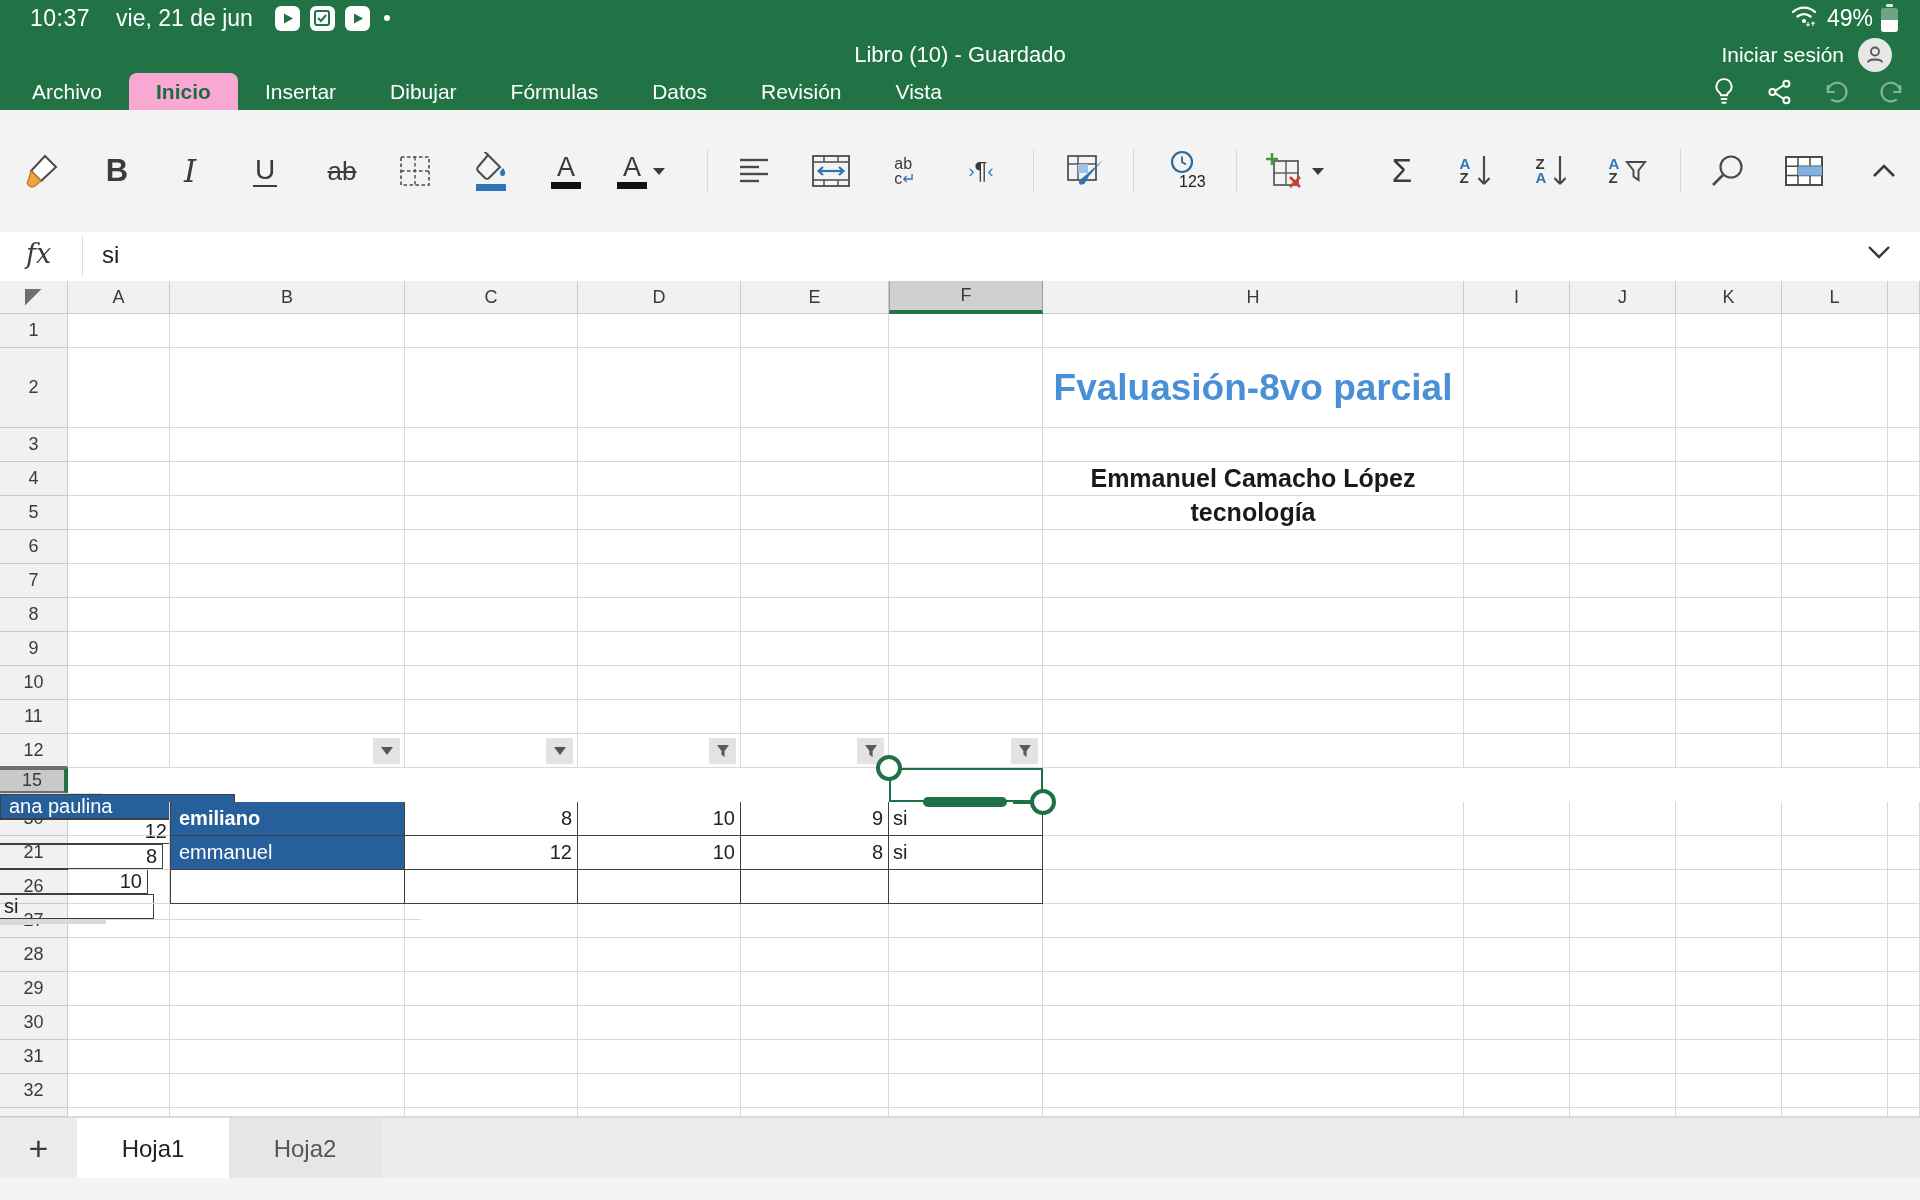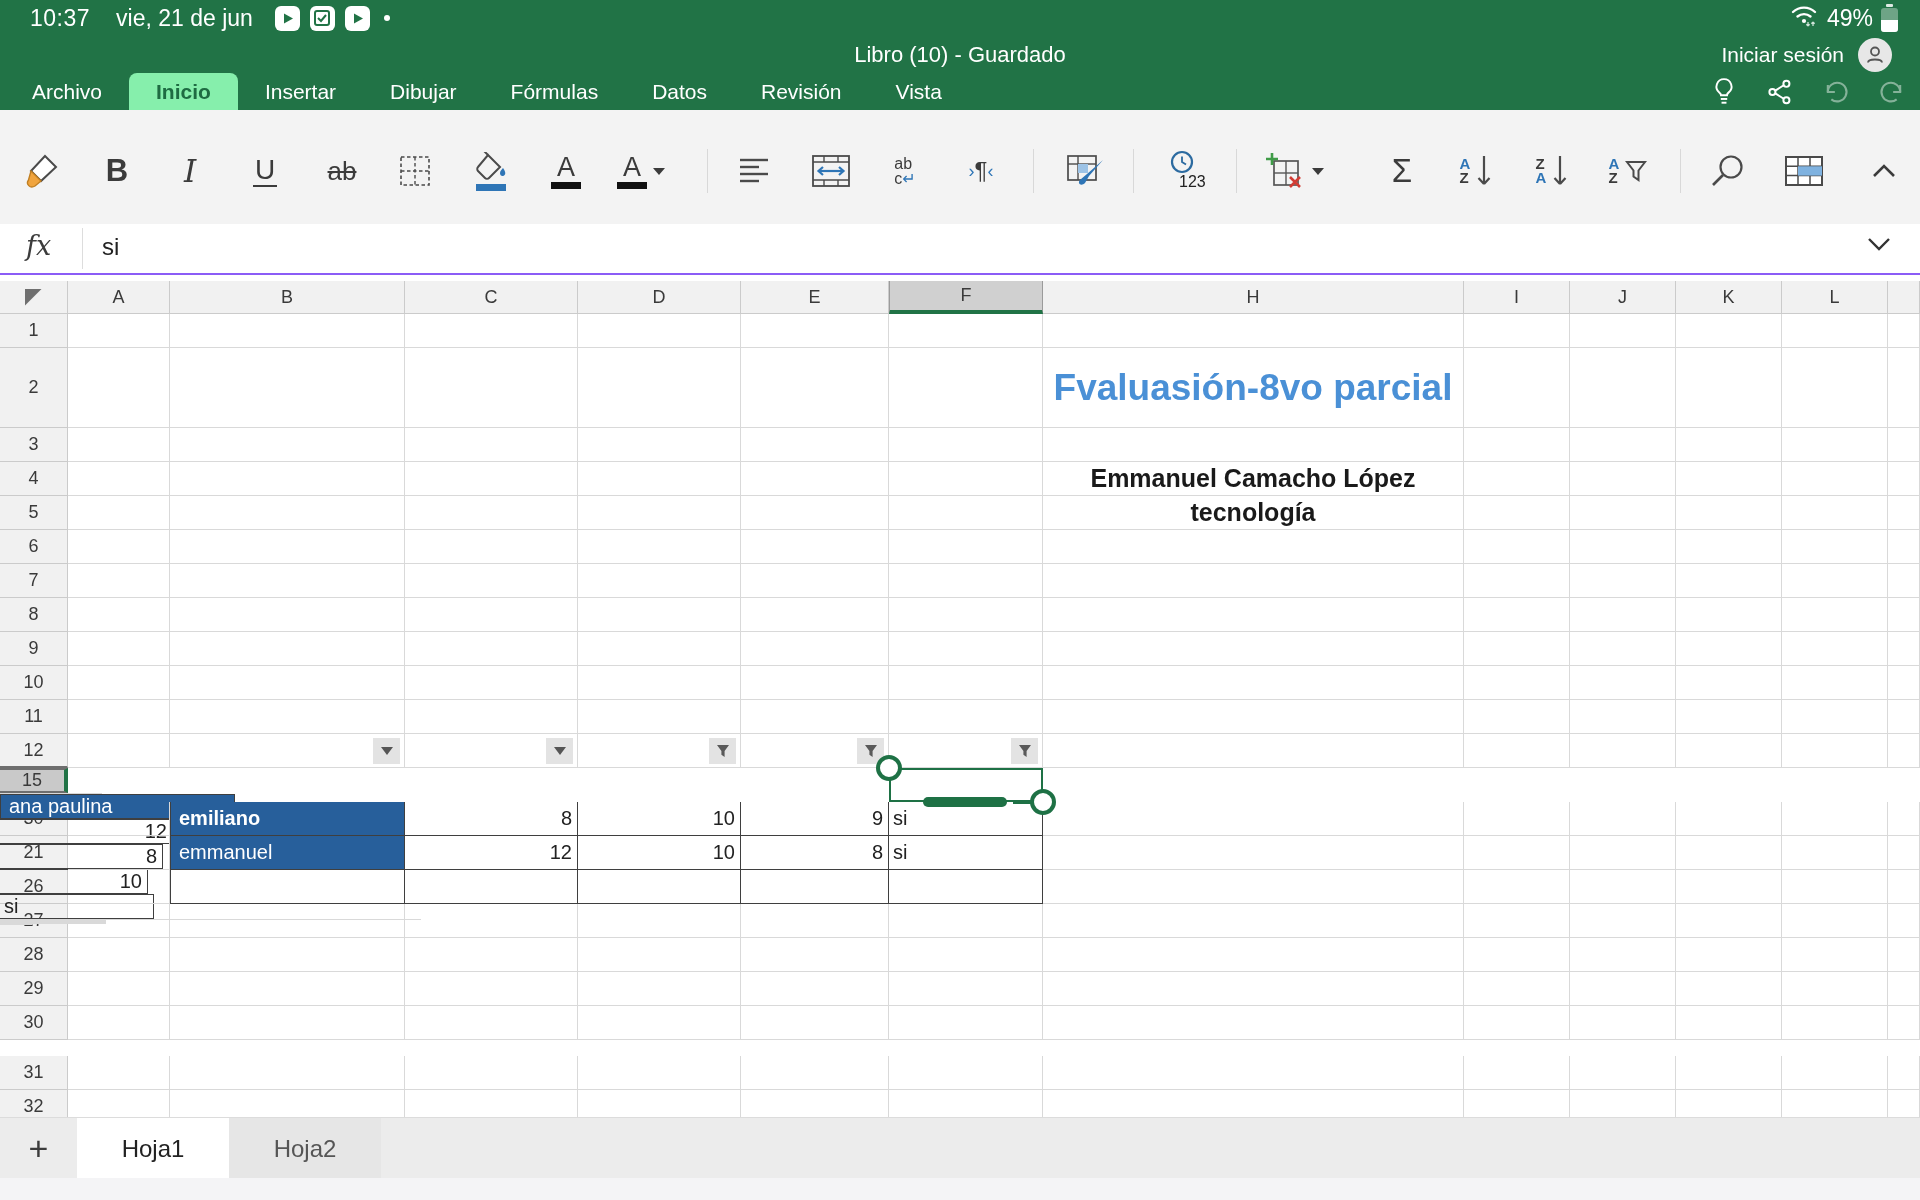--- a/index.html
+++ b/index.html
@@ -25,21 +25,21 @@
   .titlebar{position:absolute;left:0;top:36px;width:1920px;height:37px;background:#217346;color:#fff}
   .doc-title{position:absolute;left:0;right:0;top:0;height:37px;line-height:37px;text-align:center;font-size:22px}
   .signin{position:absolute;right:76px;top:0;height:37px;line-height:37px;font-size:21px;cursor:pointer}
   .avatar{position:absolute;right:28px;top:2px;width:34px;height:34px;border-radius:50%;background:#e7e7e7;
           display:flex;align-items:center;justify-content:center}
 
   
   .tabbar{position:absolute;left:0;top:73px;width:1920px;height:37px;background:#217346;display:flex;align-items:flex-end}
   .rtab{height:37px;line-height:37px;padding:0 27px;color:#fff;font-size:21px;cursor:pointer}
   .rtab.first{margin-left:5px}
-  .rtab.active{background:#86efac;color:#1e6b42;border-radius:8px 8px 0 0;font-weight:700}
+  .rtab.active{background:#f9a8d4;color:#1e6b42;border-radius:8px 8px 0 0;font-weight:700}
   .tab-icons{margin-left:auto;display:flex;align-items:center;height:37px}
   .gicon{width:56px;height:37px;display:flex;align-items:center;justify-content:center;cursor:pointer}
   .gicon.dim{opacity:.45}
 
   
   .toolbar{position:absolute;left:0;top:110px;width:1920px;height:122px;background:#f3f3f3;border-bottom:1px solid #e2e2e2}
   .ti{position:absolute;top:24px;width:56px;height:74px;display:flex;flex-direction:column;align-items:center;
       justify-content:center;color:#3b3b3b;cursor:pointer}
   .tsep{position:absolute;top:39px;width:1px;height:44px;background:#d8d8d8}
   .tB{font-weight:700;font-size:31px}
@@ -50,21 +50,21 @@
   .tA{font-size:27px;line-height:26px}
   .caret{width:0;height:0;border-left:6px solid transparent;border-right:6px solid transparent;border-top:7px solid #3b3b3b}
   .with-caret{flex-direction:row;gap:6px}
   .stackAZ{display:flex;flex-direction:column;font-size:15px;font-weight:700;line-height:14px}
   .blue{color:#2e75b6}
   .wrap-ic{font-size:16px;line-height:15px;text-align:left}
   .pil{font-size:24px}
   .pil .blue{font-size:18px;vertical-align:2px}
 
   
-  .formulabar{position:absolute;left:0;top:224px;width:1920px;height:49px;background:#fff;border-bottom:2px solid #8b5cf6}
+  .formulabar{position:absolute;left:0;top:232px;width:1920px;height:49px;background:#fff;border-bottom:2px solid #1d4ed8}
   .fx{position:absolute;left:26px;top:6px;font-family:"DejaVu Serif",serif;font-style:italic;font-size:27px;color:#3c3c3c}
   .fbar-sep{position:absolute;left:82px;top:4px;width:1px;height:41px;background:#ddd}
   .fvalue{position:absolute;left:102px;top:9px;font-size:24px;color:#222}
   .fchev{position:absolute;right:28px;top:12px;cursor:pointer}
 
   
   .sheet{position:absolute;left:0;top:281px;width:1920px;height:836px;overflow:hidden;background:#fff}
   .g-row{display:flex}
   .cell,.colhdr,.rowhdr,.corner-cell{box-sizing:border-box;flex:none;overflow:visible;white-space:nowrap}
   .cell{border-right:1px solid #d9d9d9;border-bottom:1px solid #d9d9d9;font-size:20px;color:#222;position:relative}
@@ -722,21 +722,21 @@
       <div class="cell" style="width: 163px;"></div>
       <div class="cell" style="width: 148px;"></div>
       <div class="cell" style="width: 154px;"></div>
       <div class="cell" style="width: 421px;"></div>
       <div class="cell" style="width: 106px;"></div>
       <div class="cell" style="width: 106px;"></div>
       <div class="cell" style="width: 106px;"></div>
       <div class="cell" style="width: 106px;"></div>
       <div class="cell" style="width: 32px;"></div>
     </div>
-    <div class="g-row" style="height: 34px; margin-top: 16px;">
+    <div class="g-row" style="height: 34px;">
       <div class="rowhdr" style="width: 68px;">31</div>
       <div class="cell" style="width: 102px;"></div>
       <div class="cell" style="width: 235px;"></div>
       <div class="cell" style="width: 173px;"></div>
       <div class="cell" style="width: 163px;"></div>
       <div class="cell" style="width: 148px;"></div>
       <div class="cell" style="width: 154px;"></div>
       <div class="cell" style="width: 421px;"></div>
       <div class="cell" style="width: 106px;"></div>
       <div class="cell" style="width: 106px;"></div>

